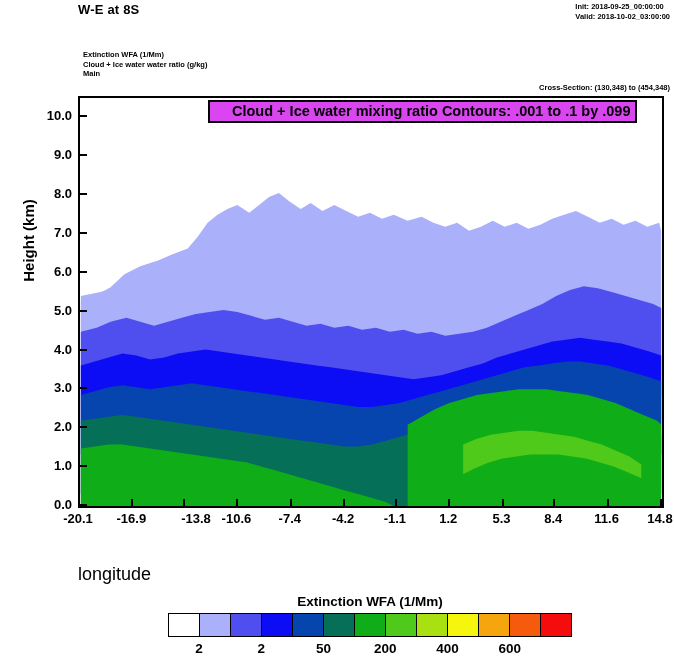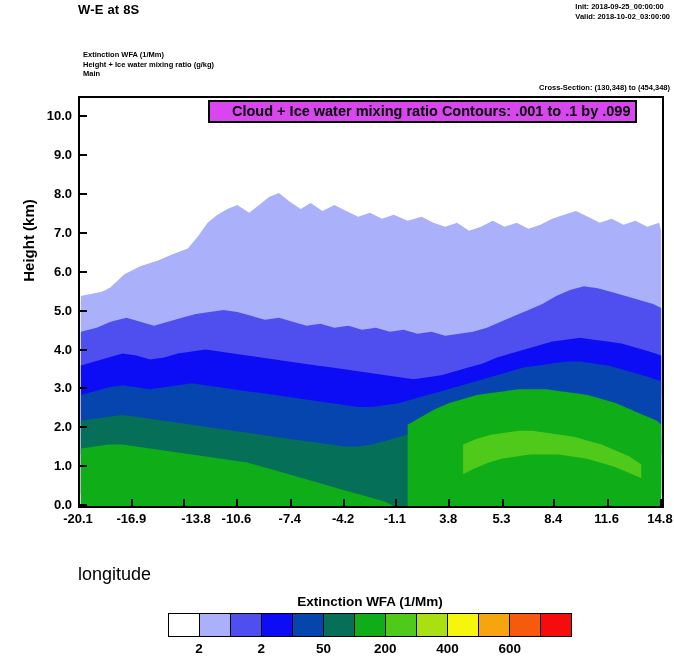--- a/index.html
+++ b/index.html
@@ -181,21 +181,21 @@
 
 <div id="plot-title">W-E at 8S</div>
 
 <div id="run-times">
   <div>Init: 2018-09-25_00:00:00</div>
   <div>Valid: 2018-10-02_03:00:00</div>
 </div>
 
 <div id="field-desc">
   <div>Extinction WFA   (1/Mm)</div>
-  <div>Height + Ice water mixing ratio   (g/kg)</div>
+  <div>Cloud + Ice water water ratio   (g/kg)</div>
   <div>Main</div>
 </div>
 
 <div id="cross-section-label">Cross-Section: (130,348) to (454,348)</div>
 
 <div id="y-axis-title">Height (km)</div>
 <div id="y-tick-labels">
     <div class="ytick-label" style="top: 19.4286px;">10.0</div>
     <div class="ytick-label" style="top: 58.2857px;">9.0</div>
     <div class="ytick-label" style="top: 97.1429px;">8.0</div>
@@ -246,21 +246,21 @@
 </div>
 
 <div id="x-tick-labels">
     <div class="xtick-label" style="left: 0px;">-20.1</div>
     <div class="xtick-label" style="left: 53.3639px;">-16.9</div>
     <div class="xtick-label" style="left: 118px; text-align: center;">-13.8</div>
     <div class="xtick-label" style="left: 158.424px;">-10.6</div>
     <div class="xtick-label" style="left: 211.788px;">-7.4</div>
     <div class="xtick-label" style="left: 265.152px;">-4.2</div>
     <div class="xtick-label" style="left: 316.848px;">-1.1</div>
-    <div class="xtick-label" style="left: 370.212px;">3.8</div>
+    <div class="xtick-label" style="left: 370.212px;">1.2</div>
     <div class="xtick-label" style="left: 423.576px;">5.3</div>
     <div class="xtick-label" style="left: 475.272px;">8.4</div>
     <div class="xtick-label" style="left: 528.636px;">11.6</div>
     <div class="xtick-label" style="left: 582px;">14.8</div>
   </div>
 <div id="x-axis-title">longitude</div>
 
 <div id="colorbar-block">
   <div id="colorbar-title">Extinction WFA  (1/Mm)</div>
   <div id="colorbar-swatches">

